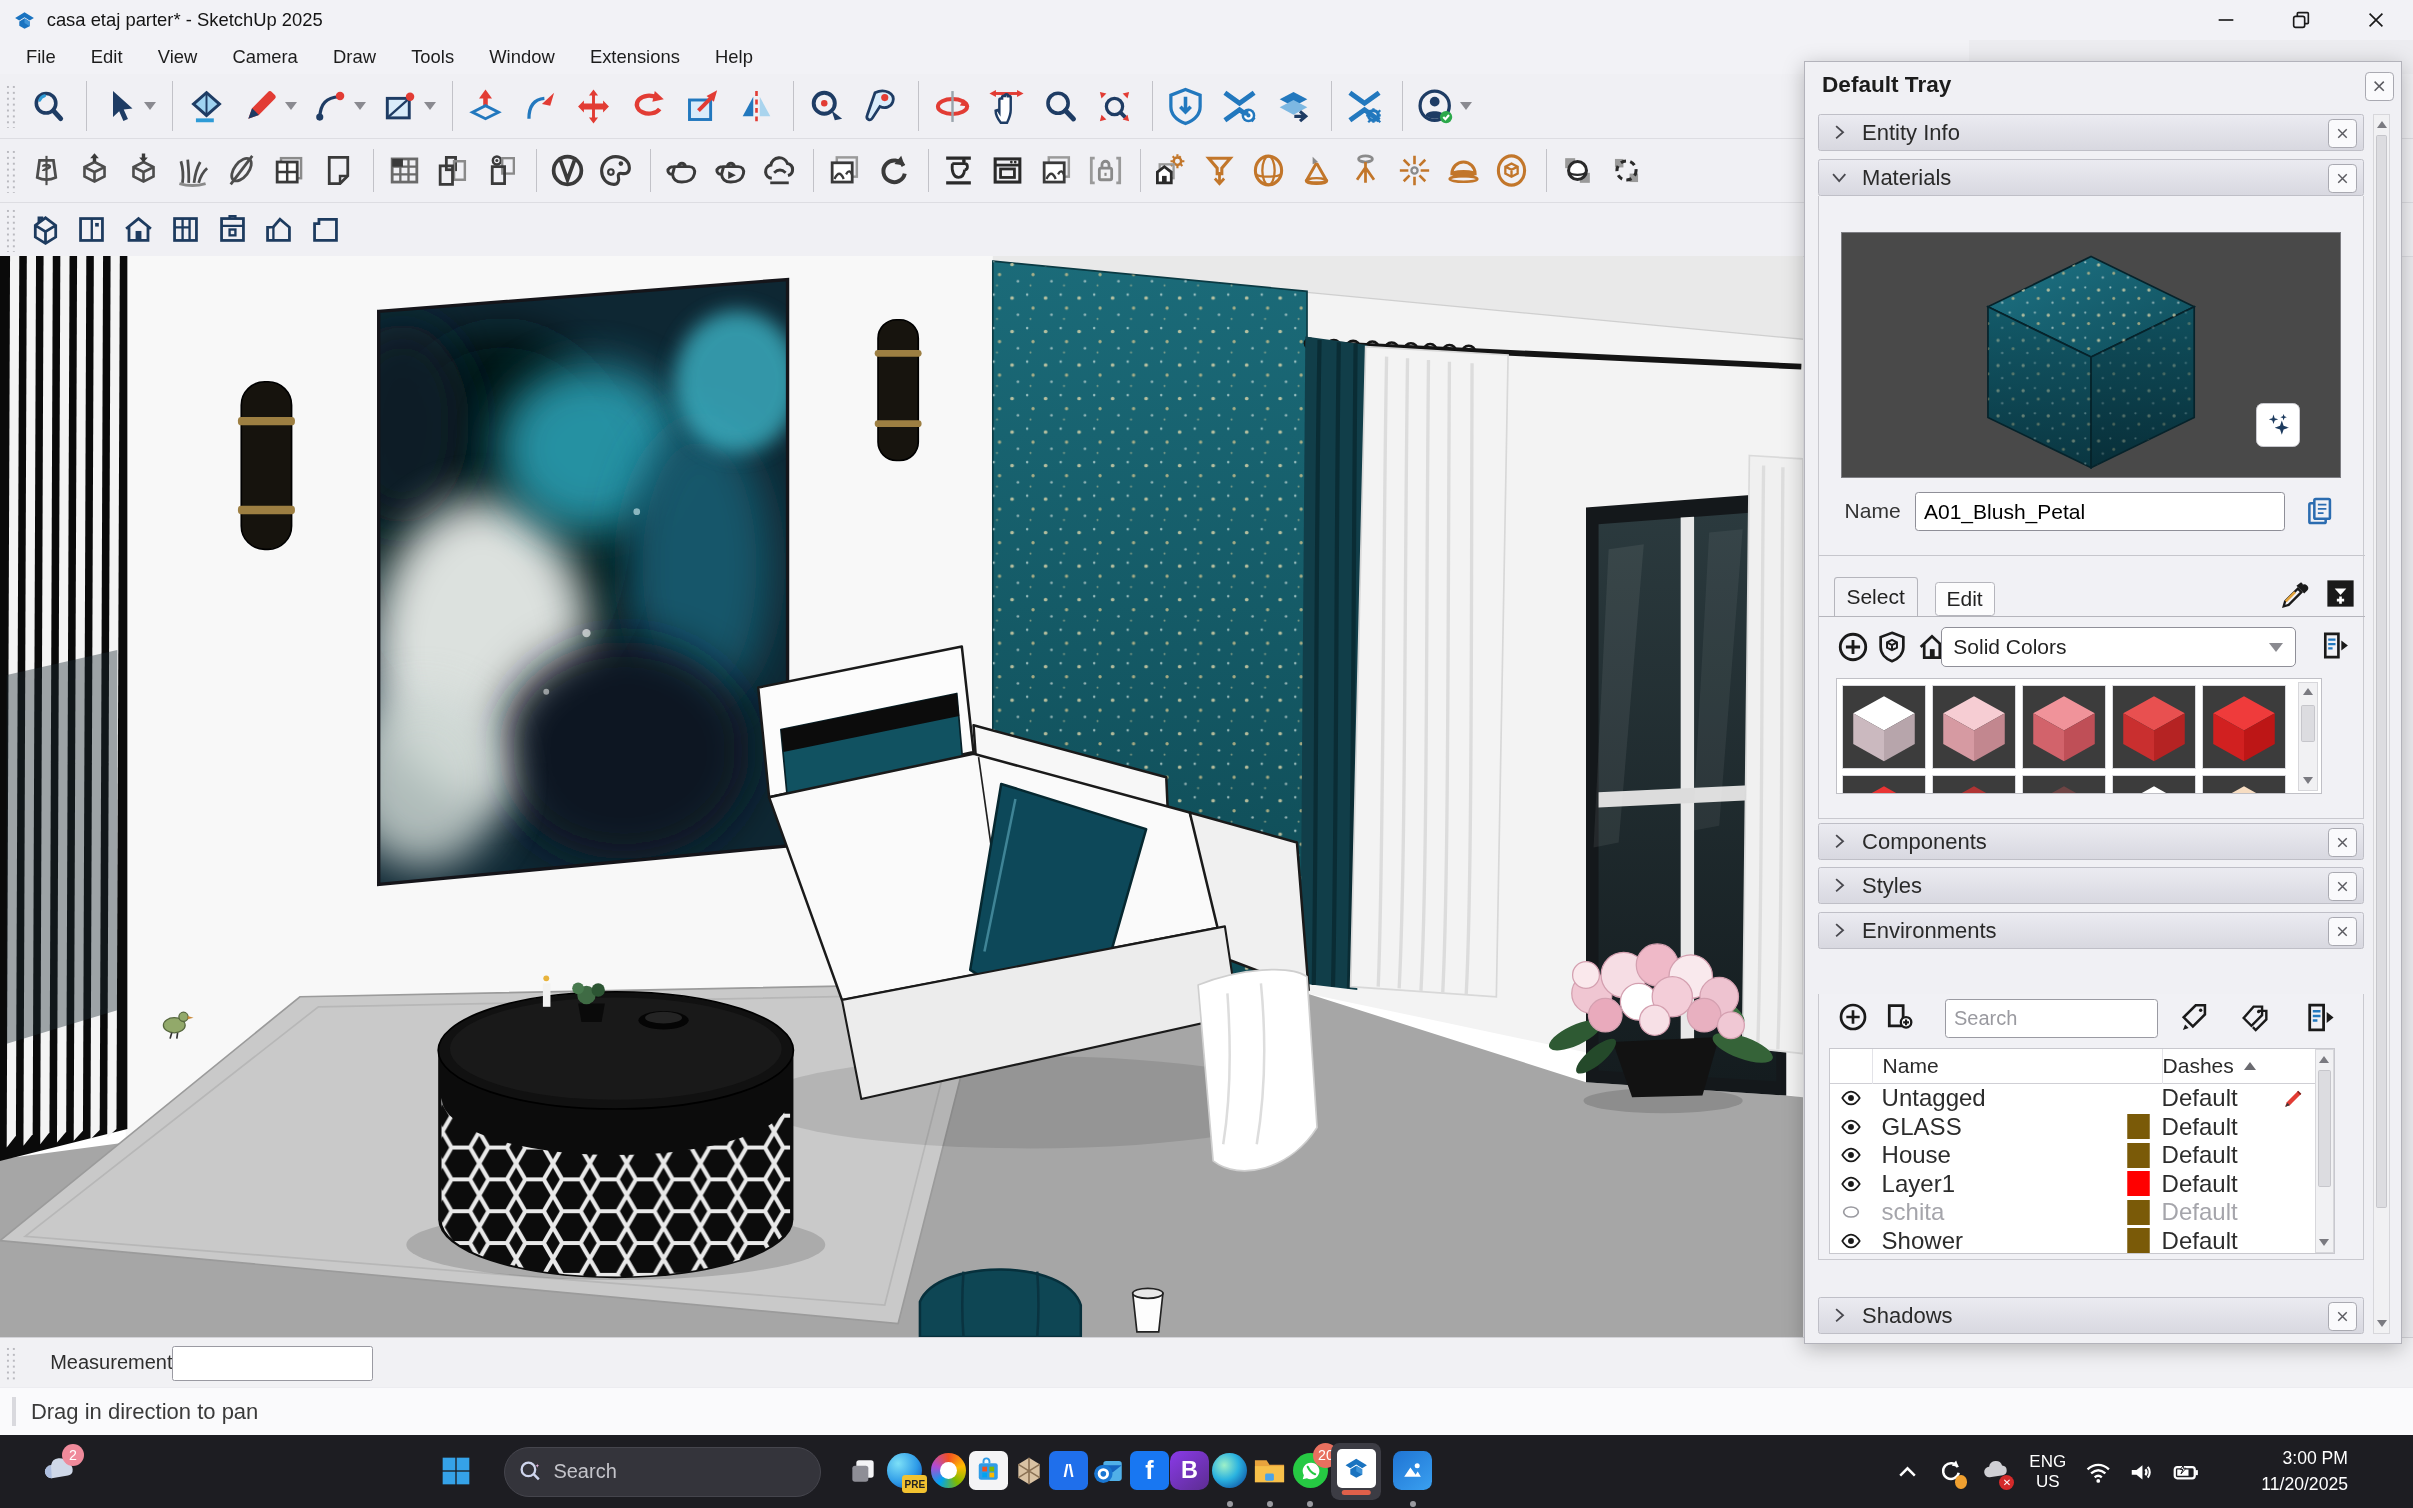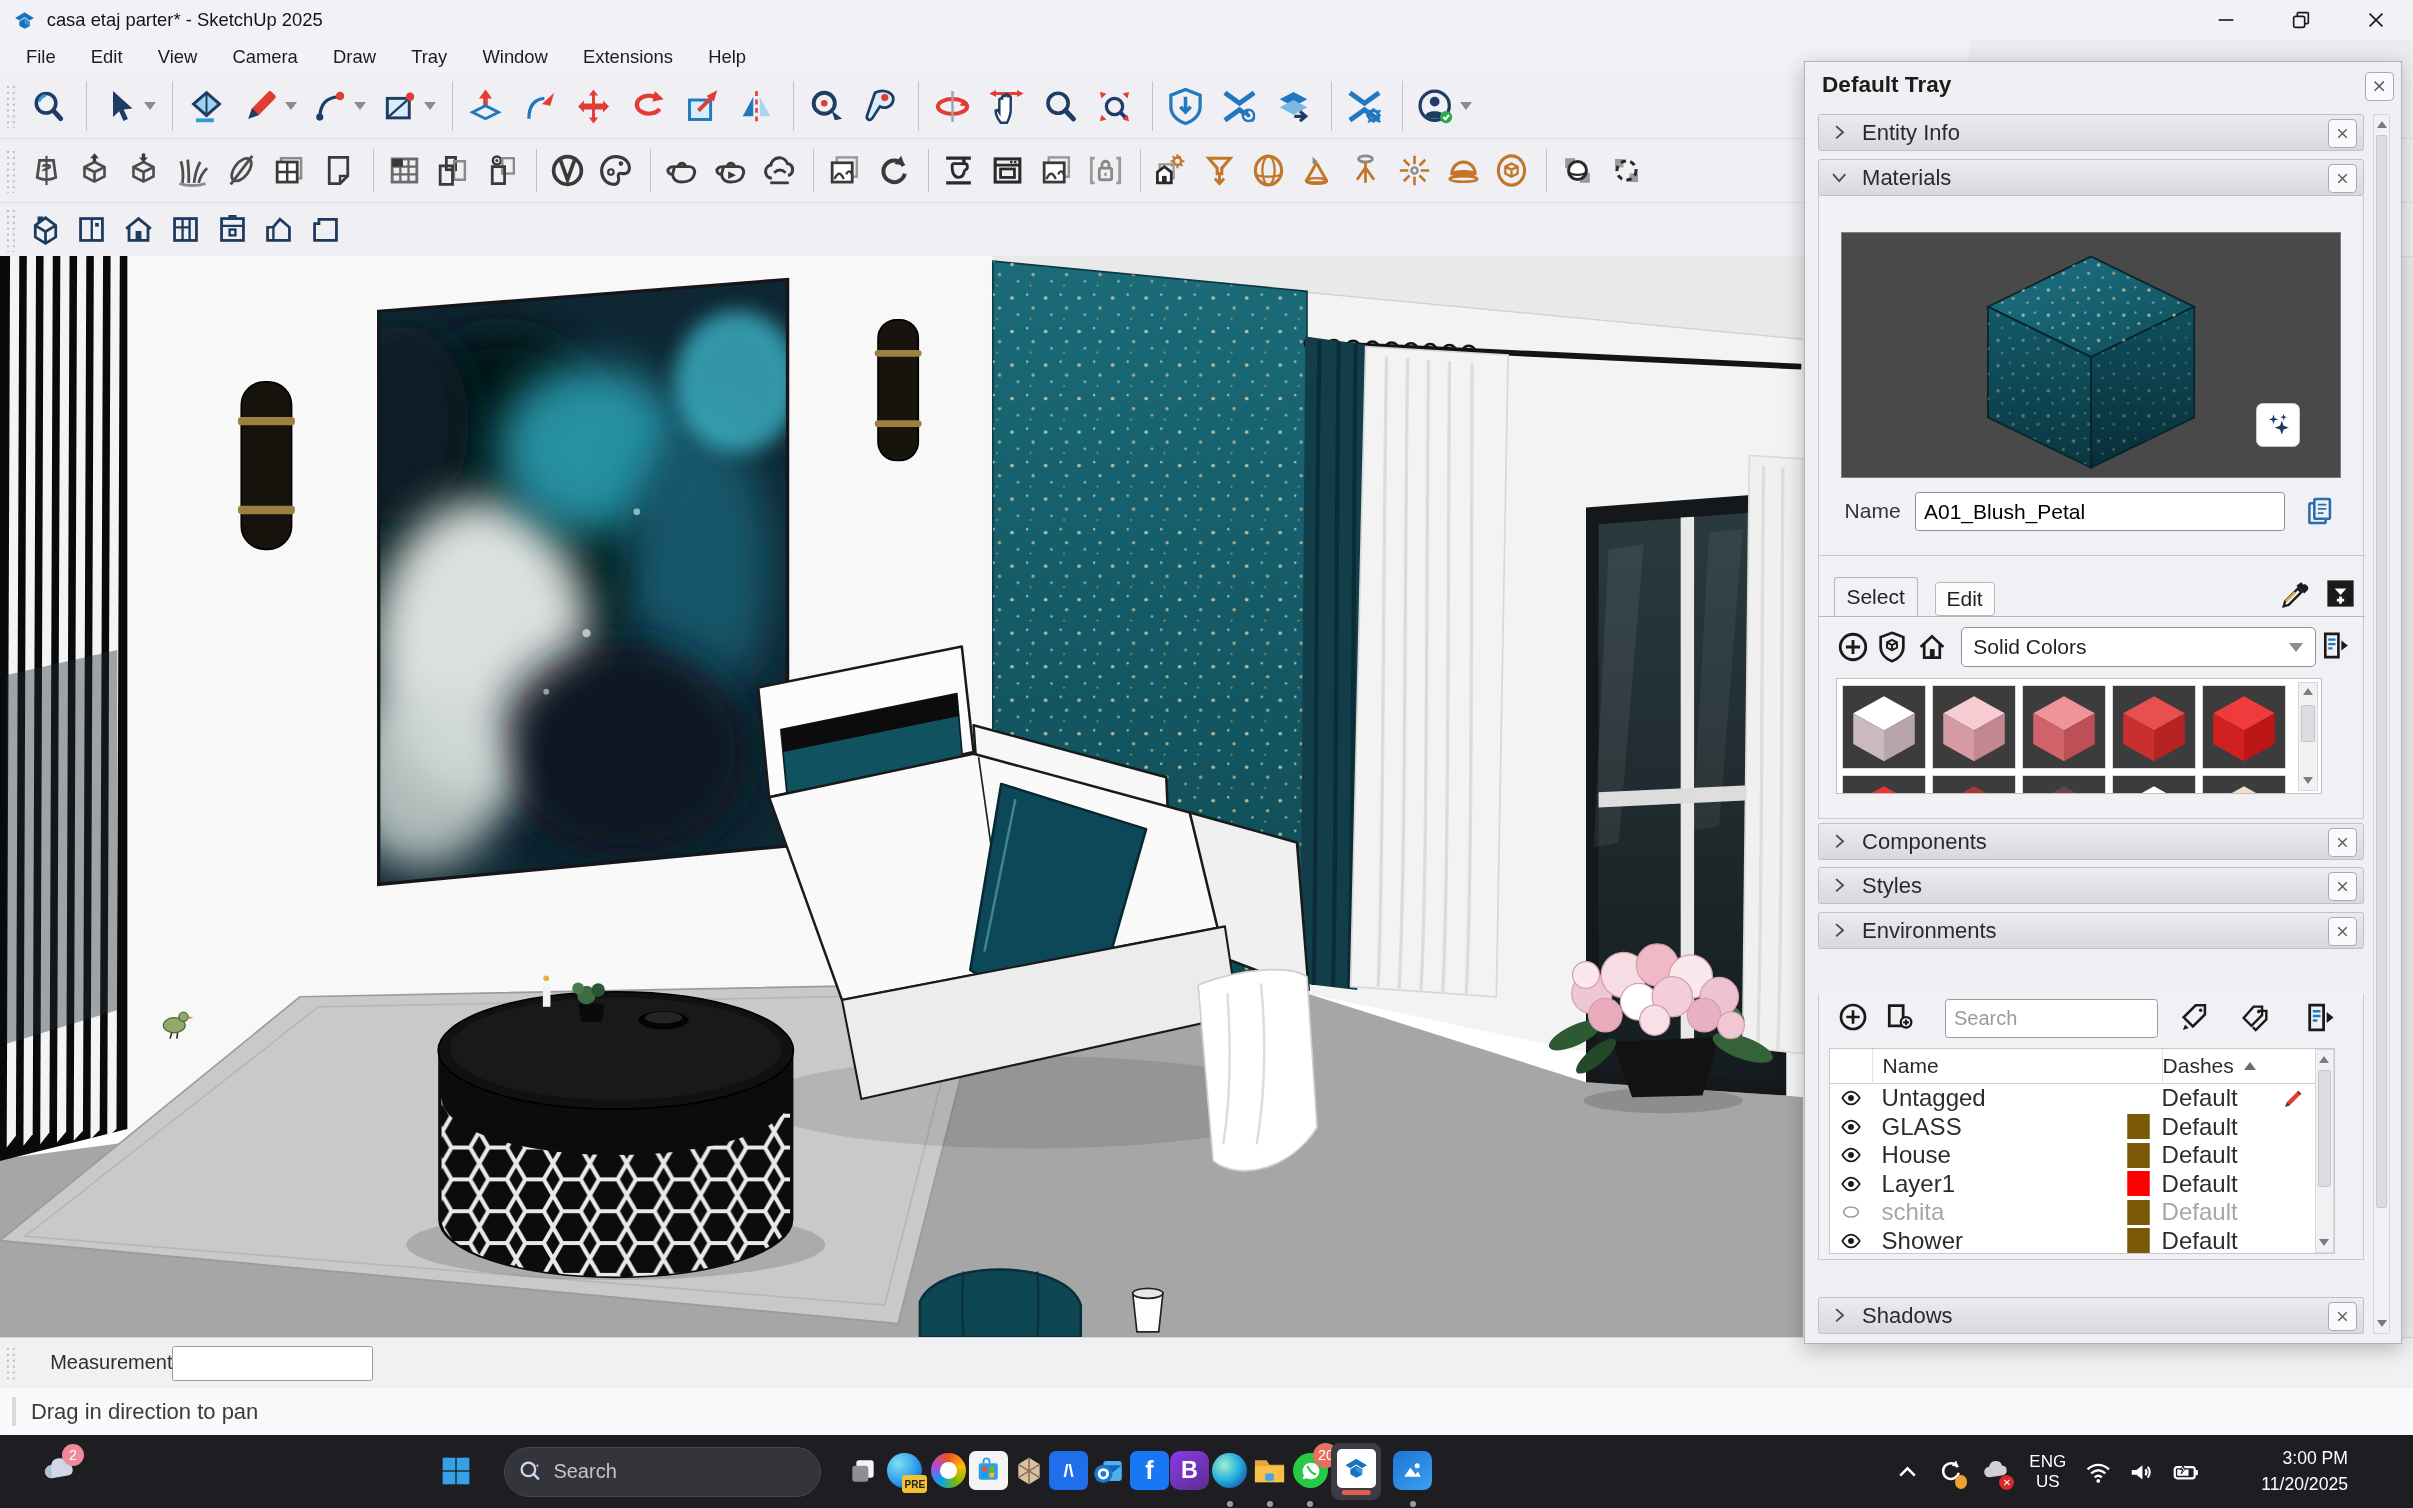--- a/index.html
+++ b/index.html
@@ -63,21 +63,21 @@
   .sparkbtn{position:absolute;right:40px;bottom:30px;width:44px;height:44px;background:#fff;border:0.8px solid #c9c9cf;border-radius:6.7px;display:flex;align-items:center;justify-content:center}
   .mat-name-label{position:absolute;left:26px;top:303px;font-size:21px;color:#333}
   .mat-name-input{position:absolute;left:96px;top:296px;width:370px;height:39px;border:0.8px solid #8f8f98;border-radius:3.4px;background:#fff;font-size:21px;padding:0 8.4px}
   .copybtn{position:absolute;left:484px;top:298px;width:35px;height:35px}
   .mat-div{position:absolute;left:0;top:359px;width:546px;height:0.8px;background:#c6c6cc}
   .tab{position:absolute;font-size:21px;color:#222;display:flex;align-items:center;justify-content:center}
   .tab-select{left:15px;top:381px;width:84px;height:39px;background:#f1f1f5;border:0.8px solid #b5b5bc;border-bottom:none;border-radius:3.4px 3.4px 0 0}
   .tab-edit{left:116px;top:386px;width:60px;height:34px;background:#fcfcfd;border:0.8px solid #b5b5bc;border-radius:3.4px}
   .tabline{position:absolute;left:0;top:420px;width:546px;height:0.8px;background:#b5b5bc}
   .mtool{position:absolute;width:35px;height:35px}
-  .dropdown{position:absolute;left:142px;top:431px;width:355px;height:40px;background:#fff;border:0.8px solid #8f8f98;border-radius:5px;display:flex;align-items:center;padding:0 11.7px;font-size:21px;color:#222}
+  .dropdown{position:absolute;left:122px;top:431px;width:355px;height:40px;background:#fff;border:0.8px solid #8f8f98;border-radius:5px;display:flex;align-items:center;padding:0 11.7px;font-size:21px;color:#222}
   .dropdown .dcaret{position:absolute;right:11.7px;width:0;height:0;border-left:7.5px solid transparent;border-right:7.5px solid transparent;border-top:9.2px solid #8a8a90}
   .swatchwrap{position:absolute;left:17px;top:482px;width:486px;height:116px;background:#fff;border:0.8px solid #c0c0c6;overflow:hidden}
   .swrow{position:absolute;left:0;display:flex}
   .swrow li{list-style:none;width:84px;height:84px;background:#3c3c3c;border:0.8px solid #d9d9de;margin:0 0 0 5.9px}
   .swrow li svg{width:82px;height:82px}
   .swr1{top:5.9px}.swr2{top:96px}
   .sb{position:absolute;background:#f1f1f3;border:0.8px solid #d7d7db}
   .sb .tri-u{position:absolute;top:5.9px;left:50%;transform:translateX(-50%);width:0;height:0;border-left:5.9px solid transparent;border-right:5.9px solid transparent;border-bottom:7.5px solid #7a7a80}
   .sb .tri-d{position:absolute;bottom:5.9px;left:50%;transform:translateX(-50%);width:0;height:0;border-left:5.9px solid transparent;border-right:5.9px solid transparent;border-top:7.5px solid #7a7a80}
   .sb .thumb{position:absolute;left:1.7px;right:1.7px;background:#dcdce0;border:0.8px solid #c6c6cb;border-radius:1.7px}
@@ -483,21 +483,21 @@
       </div>
   </div>
 </div>
 
 <ul class="abs menubar">
   <li>File</li>
     <li>Edit</li>
     <li>View</li>
     <li>Camera</li>
     <li>Draw</li>
-    <li>Tray</li>
+    <li>Tools</li>
     <li>Window</li>
     <li>Extensions</li>
     <li>Help</li>
 </ul>
 
 <div class="abs tbar tbar1">
   <div class="grip"></div>
   <ul>
 
       <li class="tool">

